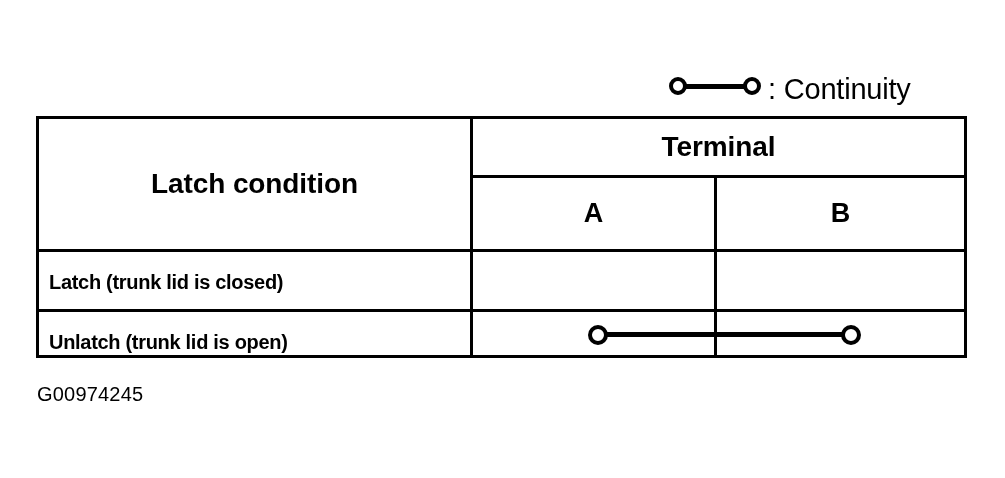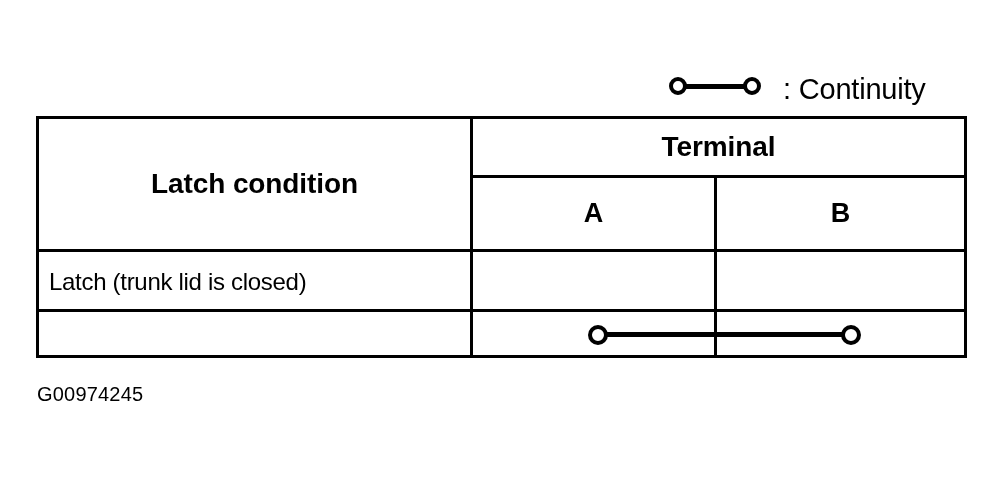--- a/index.html
+++ b/index.html
@@ -50,21 +50,21 @@
     width: 63px;
     height: 5px;
     background: #000;
   }
   #legend-label {
     font-size: 29px;
     line-height: 29px;
     font-weight: 400;
     letter-spacing: -0.2px;
     white-space: nowrap;
-    margin-left: 19px;
+    margin-left: 4px;
   }
 
   
   #continuity-table {
     position: absolute;
     left: 36px;
     top: 116px;
     width: 931px;
     height: 242px;
     border: 3px solid #000;
@@ -162,22 +162,22 @@
   }
 
   .row-label {
     left: 0;
     width: 431px;
     height: 60px;
     justify-content: flex-start;
     padding-left: 10px;
   }
   .row-label .cell-text {
-    font-size: 24px;
-    font-weight: 400;
+    font-size: 20px;
+    font-weight: 700;
     letter-spacing: -0.3px;
     white-space: nowrap;
   }
   #cell-row-latch   { top: 133px; }
   #cell-row-unlatch { top: 193px; }
 
   
   #continuity-mark {
     position: absolute;
     left: 434px;
@@ -250,20 +250,23 @@
   </div>
 
   <div id="cell-terminal-b" class="cell">
     <span class="cell-text">B</span>
   </div>
 
   <div id="cell-row-latch" class="cell row-label">
     <span class="cell-text">Latch (trunk lid is closed)</span>
   </div>
 
+  <div id="cell-row-unlatch" class="cell row-label">
+    <span class="cell-text">Unlatch (trunk lid is open)</span>
+  </div>
 
   <div id="continuity-mark">
     <span id="continuity-circle-a" class="mark-circle"></span>
     <span id="continuity-wire"></span>
     <span id="continuity-circle-b" class="mark-circle"></span>
   </div>
 
 </div>
 
 <div id="figure-caption">G00974245</div>

